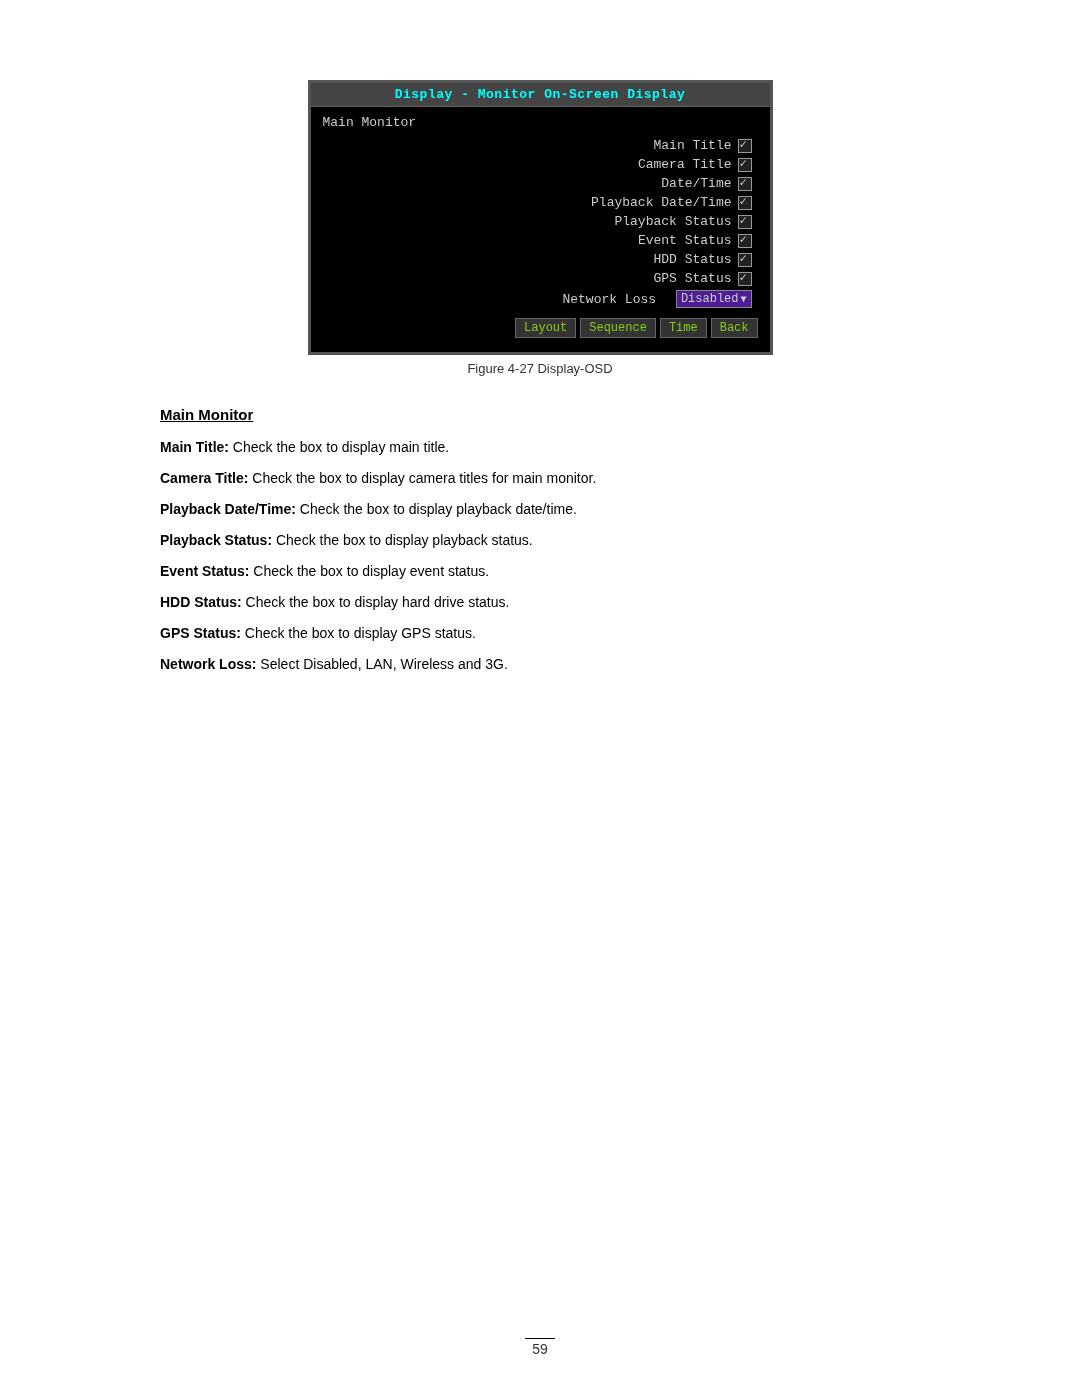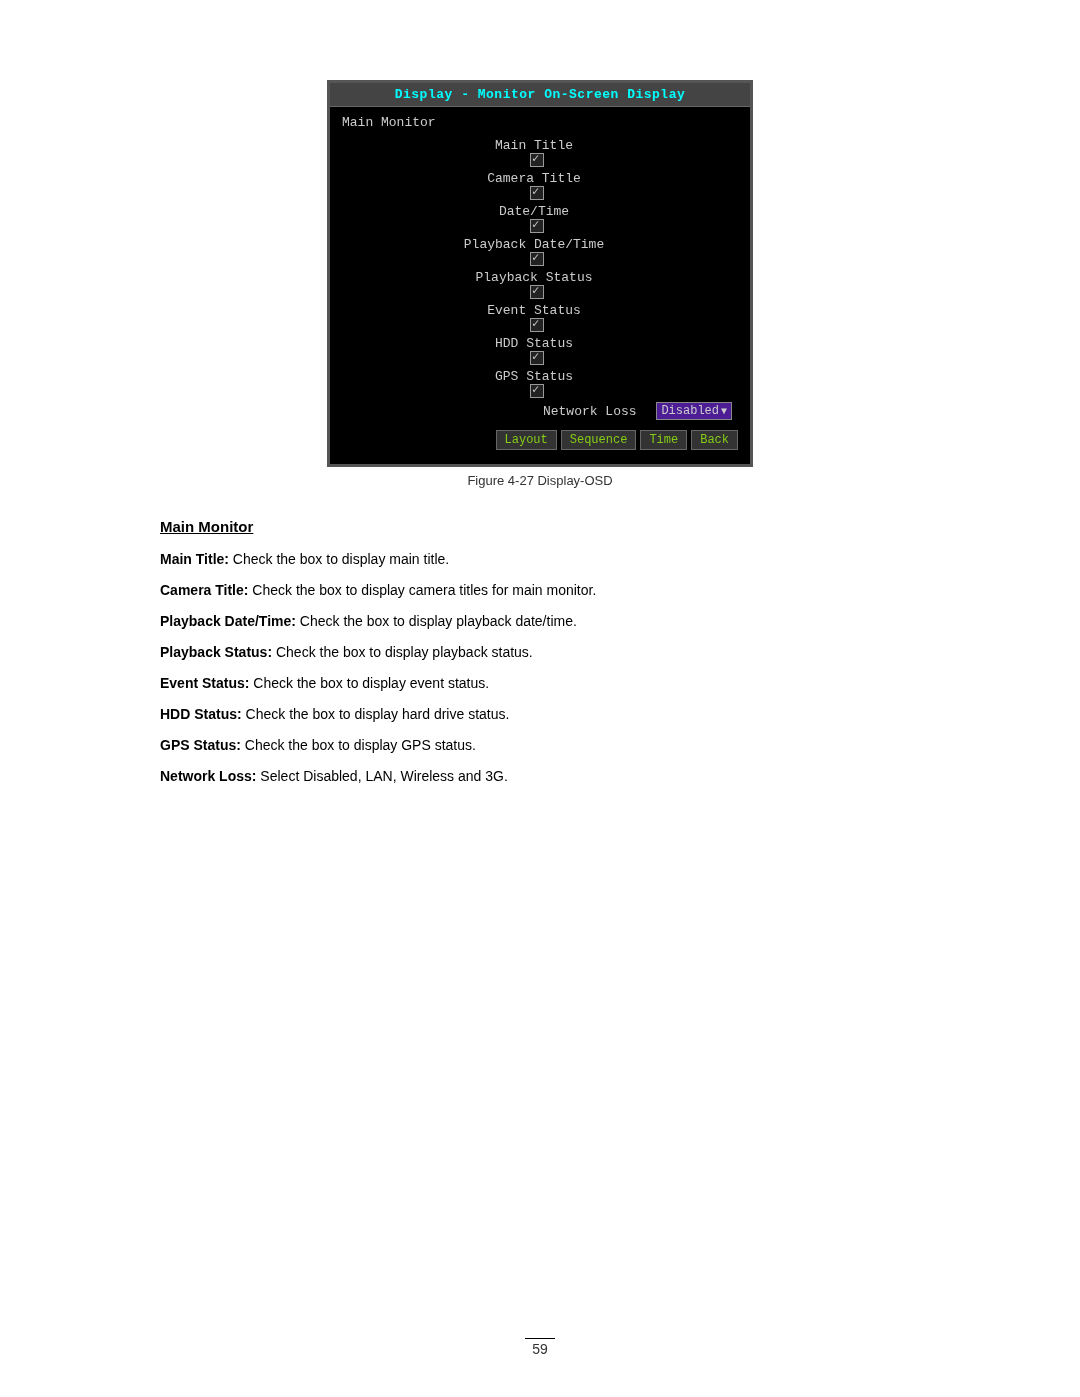--- a/index.html
+++ b/index.html
@@ -26,21 +26,21 @@
     .osd-screen-wrapper {
       display: flex;
       flex-direction: column;
       align-items: center;
       margin-bottom: 10px;
     }
 
     .osd-screen {
       background: #000000;
       border: 3px solid #555;
-      width: 426px;
+      width: 465px;
       padding: 0 0 12px 0;
       font-family: 'Courier New', Courier, monospace;
       font-size: 13px;
       color: #cccccc;
     }
 
     .osd-title-bar {
       background: #444;
       color: #00ffff;
       text-align: center;
@@ -59,21 +59,20 @@
       font-size: 13px;
     }
 
     .osd-row {
       display: flex;
       align-items: center;
       justify-content: flex-end;
       padding: 2px 18px 2px 12px;
       font-size: 13px;
       color: #cccccc;
-      flex-direction: column;
     }
 
     .osd-row-label {
       text-align: right;
       margin-right: 6px;
       white-space: nowrap;
     }
 
     .osd-checkbox {
       display: inline-block;

